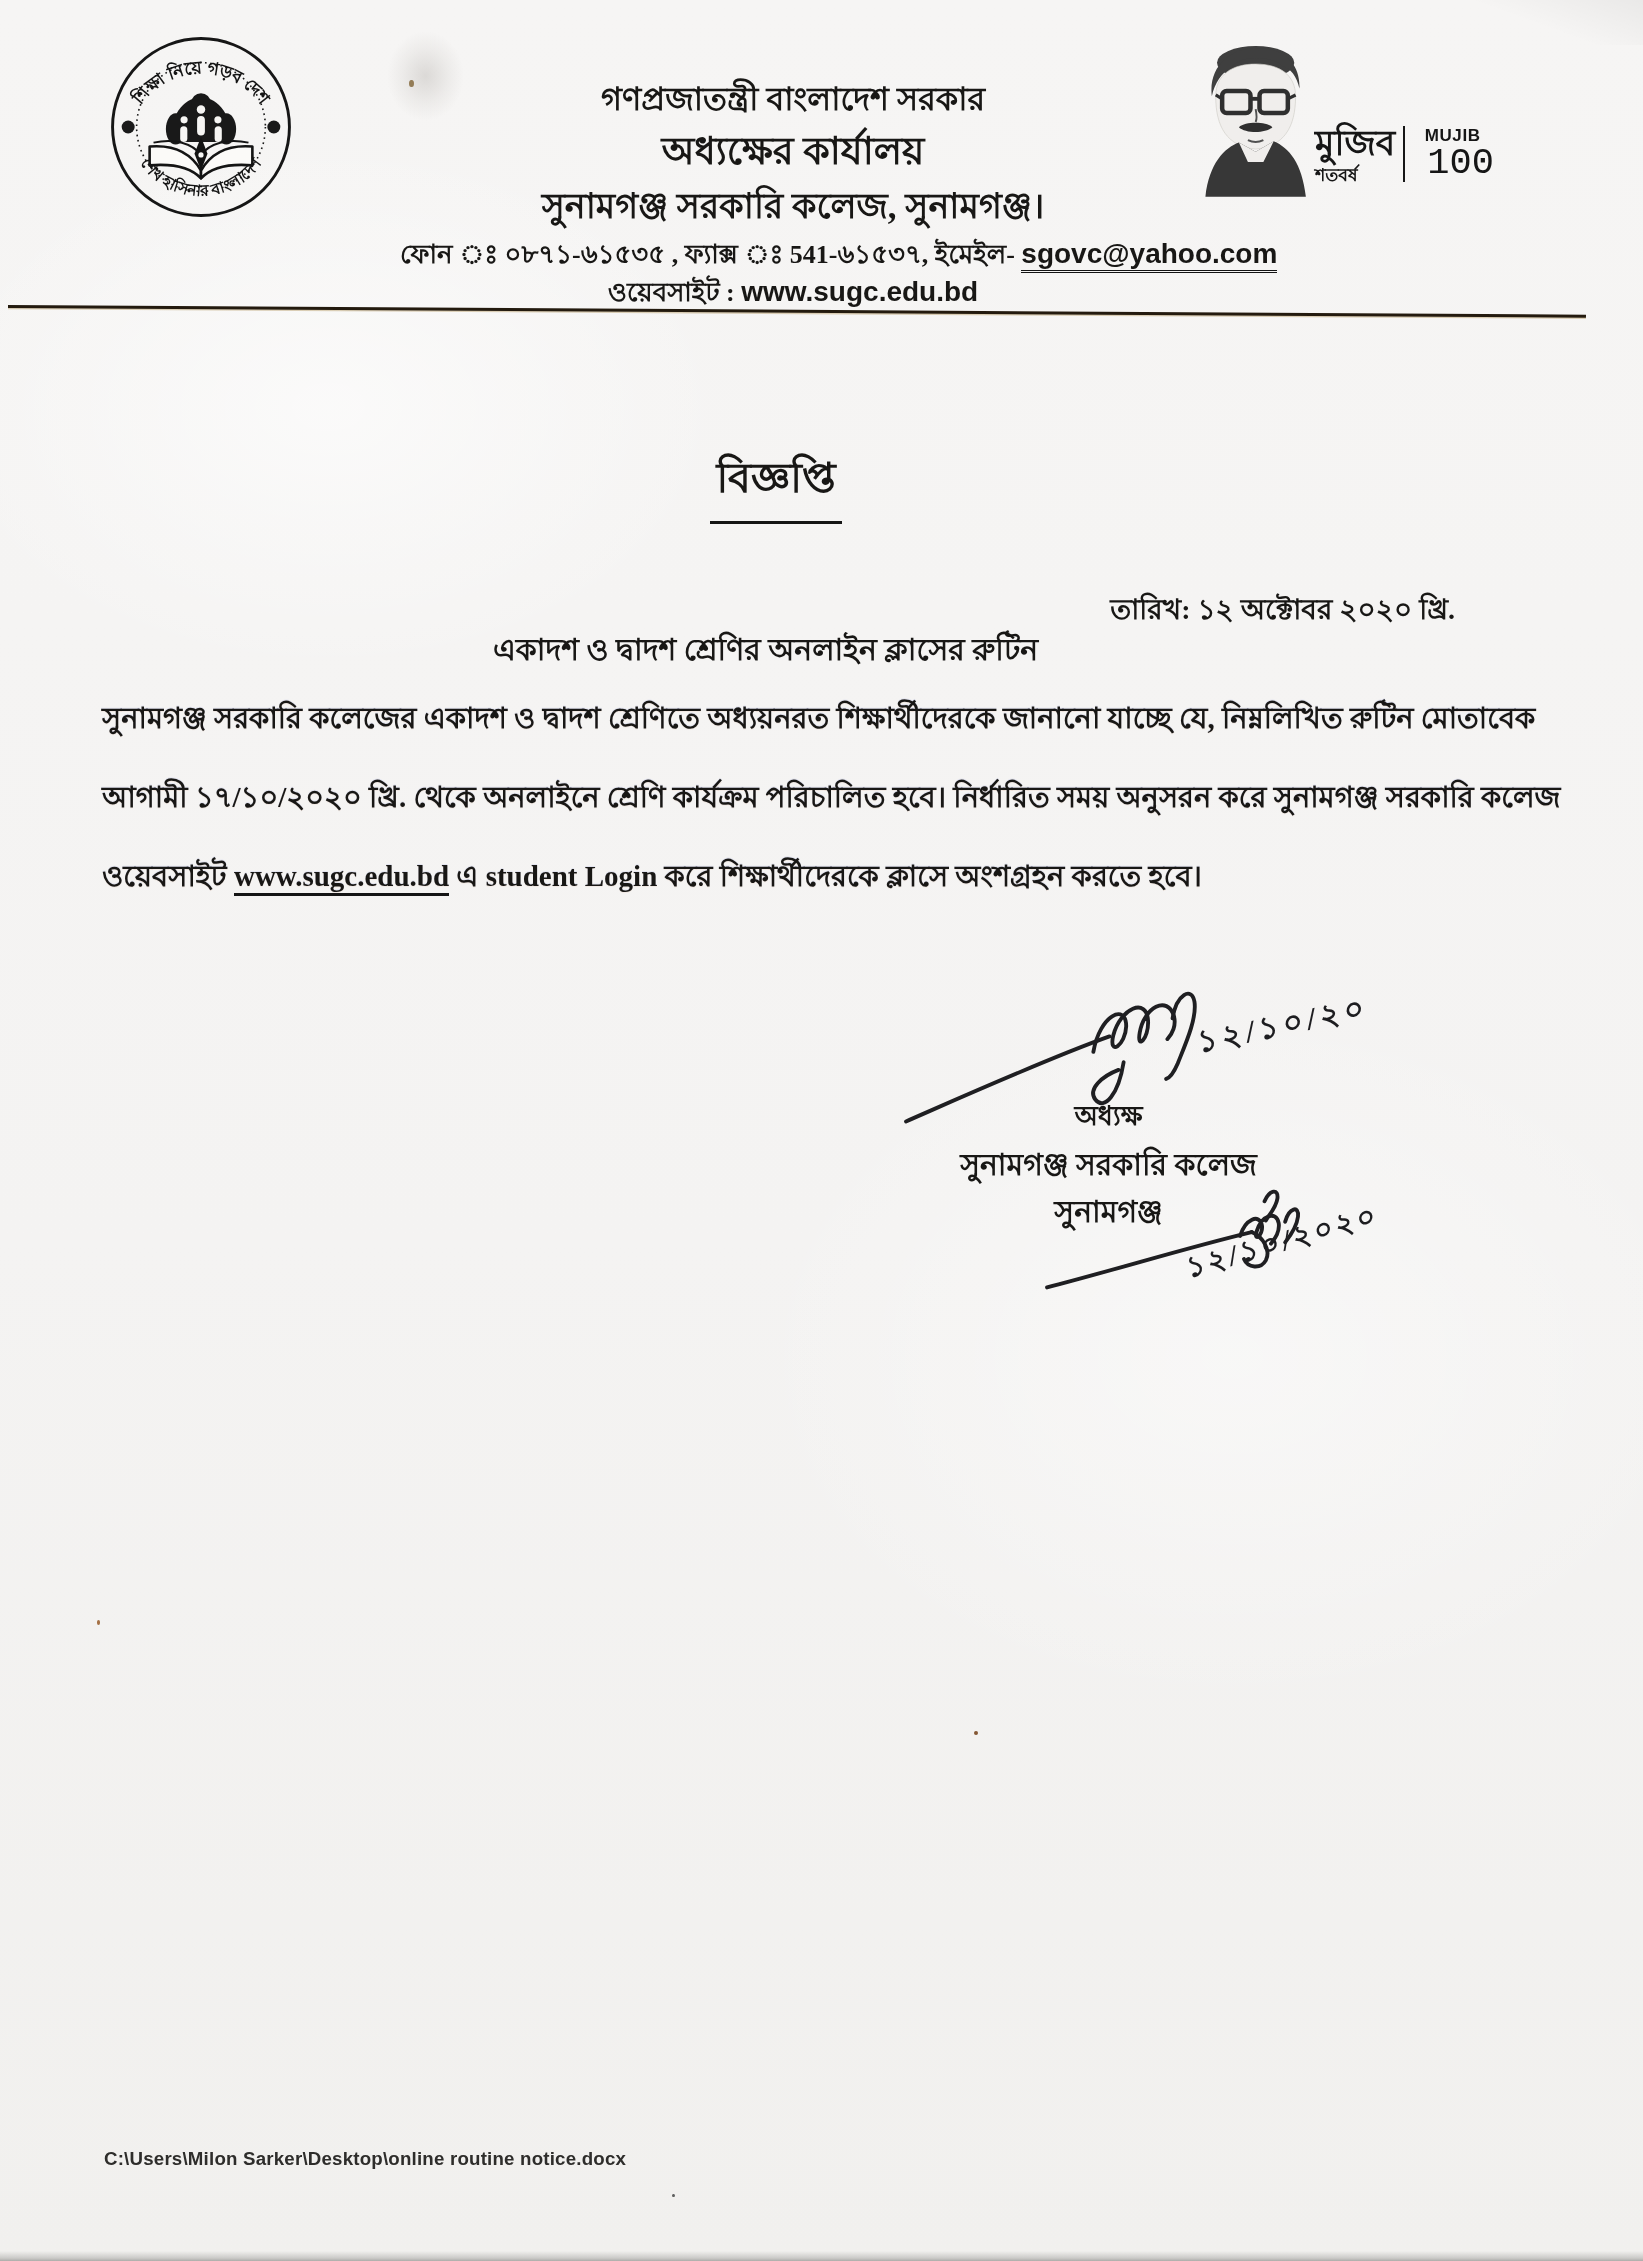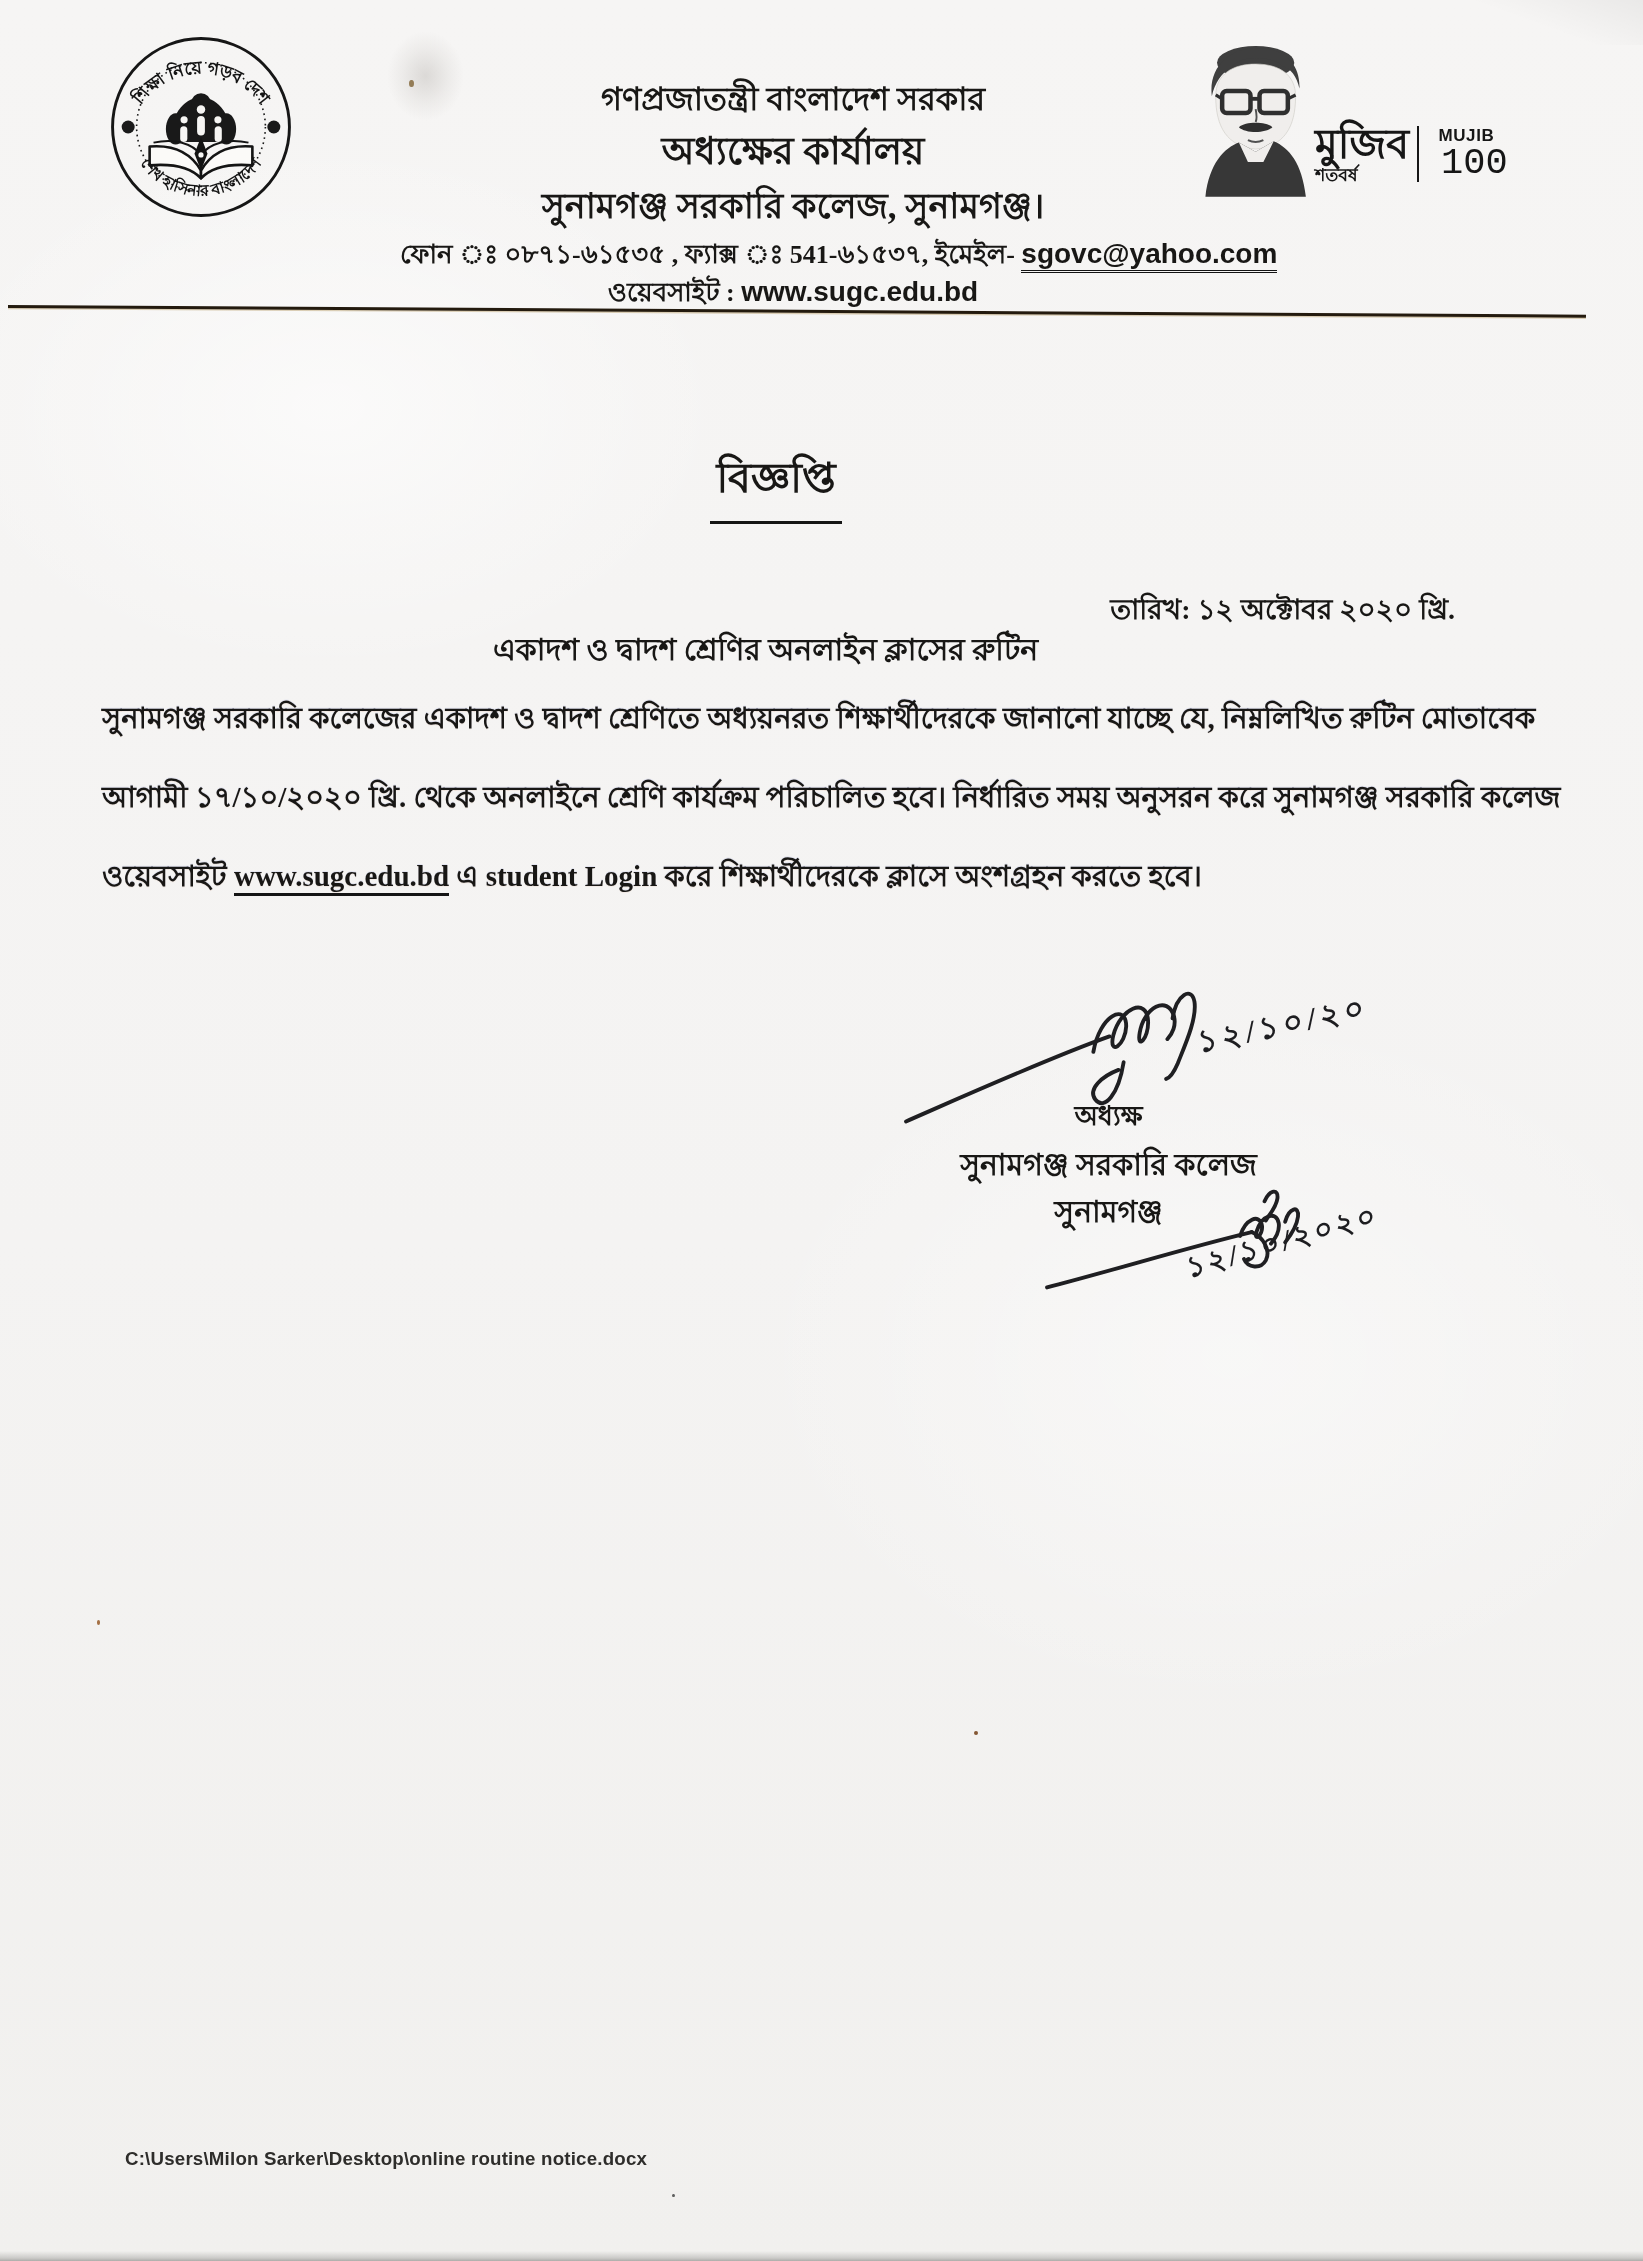--- a/index.html
+++ b/index.html
@@ -19,21 +19,21 @@
   .gov-line{font-size:32px;font-weight:600;line-height:48px;}
   .office-line{font-size:38px;font-weight:800;line-height:57px;}
   .college-line{font-size:35px;font-weight:800;line-height:54px;}
   .phone-line{font-size:26px;font-weight:700;line-height:39px;white-space:nowrap;}
   .email-text{font-family:"Liberation Sans","DejaVu Sans",sans-serif;font-size:28px;font-weight:700;border-bottom:3.9px double #141414;padding-bottom:0.6px;}
   .website-line{font-size:26px;font-weight:700;line-height:36px;}
   .website-text{font-family:"Liberation Sans","DejaVu Sans",sans-serif;font-size:28px;font-weight:800;}
   .mujib-art{position:absolute;left:1193px;top:37px;width:124px;height:161px;opacity:.93;}
   .mujib-text{position:absolute;left:1315px;top:126px;display:flex;align-items:flex-start;gap:7.7px;color:#161616;}
   .mujib-bn{display:flex;flex-direction:column;align-items:flex-start;}
-  .mujib-bn-name{font-size:41px;font-weight:800;line-height:36px;}
+  .mujib-bn-name{font-size:35px;font-weight:800;line-height:36px;}
   .mujib-bn-sub{font-size:17.4px;font-weight:700;line-height:19.3px;margin-top:3.9px;}
   .mujib-en{display:flex;flex-direction:column;align-items:center;border-left:2.6px solid #161616;padding-left:6.4px;}
   .mujib-en-name{font-family:"Liberation Sans","DejaVu Sans",sans-serif;font-size:17px;font-weight:700;letter-spacing:0.6px;line-height:19.3px;}
   .mujib-en-num{font-family:Liberation Mono, monospace;font-size:37px;font-weight:400;line-height:37px;margin-left:16px;}
   .header-rule{position:absolute;left:7.7px;top:305px;width:1578px;height:3.2px;background:#231a0e;
     transform:rotate(0.35deg);transform-origin:left center;box-shadow:0 1.3px 0 rgba(150,110,30,.30);}
 
   
   .notice-title-wrap{position:absolute;left:644px;top:446px;width:264px;text-align:center;}
   .notice-title{display:inline-block;font-size:41px;font-weight:800;padding:0 6.4px 6.4px 6.4px;border-bottom:3.2px solid #151515;}
@@ -51,21 +51,21 @@
   .hand-date-top{position:absolute;left:1196px;top:1000px;font-size:31px;font-weight:600;color:#1d1d20;
     letter-spacing:4.5px;transform:rotate(-12deg) skewX(-6deg);z-index:2;}
   .hand-date-bottom{position:absolute;left:1183px;top:1218px;font-size:29px;font-weight:600;color:#1d1d20;
     letter-spacing:3.2px;transform:rotate(-16deg) skewX(-7deg);z-index:2;}
   .sig-role{position:absolute;left:915px;top:1095px;width:387px;text-align:center;font-size:27px;font-weight:700;}
   .sig-college{position:absolute;left:915px;top:1141px;width:387px;text-align:center;font-size:30px;font-weight:700;}
   .sig-place{position:absolute;left:915px;top:1188px;width:387px;text-align:center;font-size:30px;font-weight:700;}
 
   
   .footer-path{position:absolute;left:104px;top:2148px;font-family:"Liberation Sans","DejaVu Sans",sans-serif;
-    font-size:18.7px;font-weight:600;color:#2e2d2b;letter-spacing:0.2px;margin-left:21px;}
+    font-size:18.7px;font-weight:600;color:#2e2d2b;letter-spacing:0.2px;}
 
   
   .smudge{position:absolute;left:387px;top:31px;width:77px;height:90px;border-radius:50%;
     background:radial-gradient(closest-side,rgba(170,165,160,.35),rgba(195,192,188,.18) 60%,rgba(195,192,188,0));}
   .smudge-fleck{position:absolute;left:409px;top:80px;width:4.5px;height:7px;border-radius:50%;background:rgba(120,90,40,.75);}
   .speck-1{position:absolute;left:97px;top:1620px;width:3.2px;height:4.5px;border-radius:50%;background:rgba(150,90,40,.85);}
   .speck-2{position:absolute;left:974px;top:1731px;width:3.9px;height:3.9px;border-radius:50%;background:rgba(120,70,30,.9);}
   .speck-3{position:absolute;left:672px;top:2194px;width:2.6px;height:3.2px;border-radius:50%;background:rgba(60,60,60,.8);}
   .bottom-shade{position:absolute;left:0;bottom:0;width:100%;height:10.3px;
     background:linear-gradient(180deg,rgba(0,0,0,0),rgba(70,70,66,.22) 70%,rgba(70,70,66,.40));}

